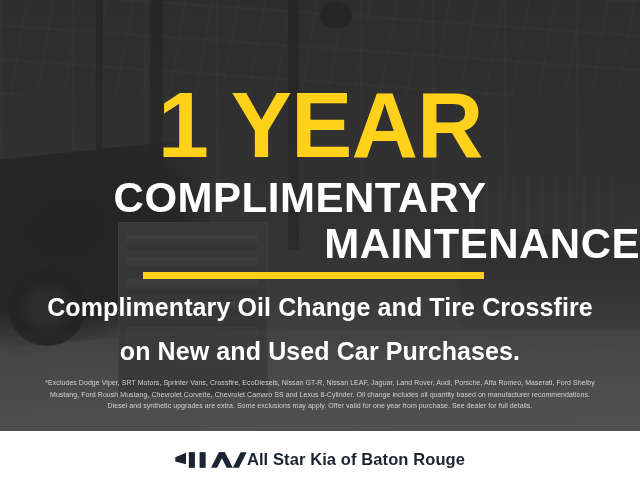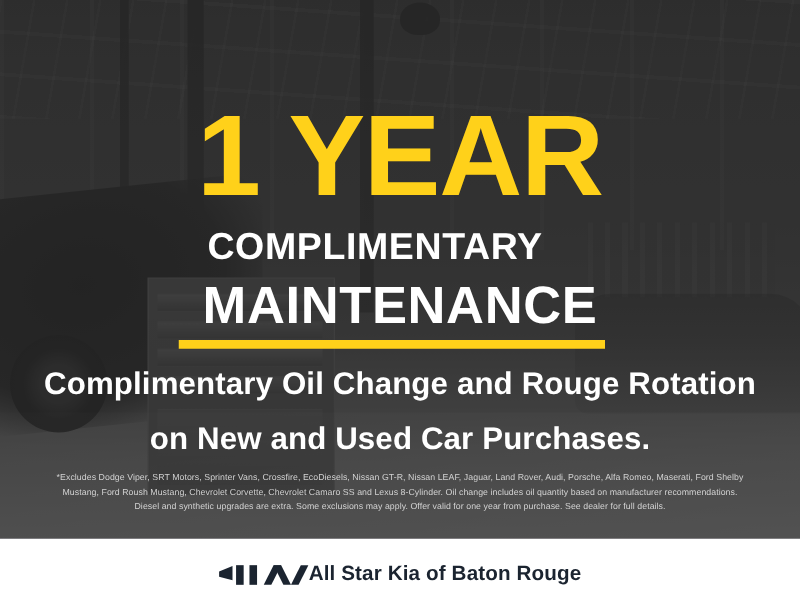--- a/index.html
+++ b/index.html
@@ -196,34 +196,35 @@
     letter-spacing: -1px;
     line-height: 96px;
     white-space: nowrap;
   }
 
   .headline-sub1 {
     position: absolute;
     left: 0; top: 176px;
     width: 600px;
     color: #ffffff;
-    font-size: 30px;
+    font-size: 42px;
     font-weight: bold;
     letter-spacing: 0.5px;
     line-height: 44px;
   }
   .headline-sub2 {
     position: absolute;
     left: 0; top: 222px;
     width: 640px;
     color: #ffffff;
     font-size: 42px;
     font-weight: bold;
     letter-spacing: 0.5px;
     line-height: 44px;
+    text-align: right;
   }
 
   .divider {
     position: absolute;
     left: 143px; top: 272px;
     width: 341px; height: 7px;
     background: #FFD11A;
   }
 
   .offer-line {
@@ -305,21 +306,21 @@
 
   <div class="content">
     <div class="headline-year">1 YEAR</div>
 
     <div class="headline-sub1">COMPLIMENTARY</div>
 
     <div class="headline-sub2">MAINTENANCE</div>
 
     <div class="divider"></div>
 
-    <div class="offer-line l1">Complimentary Oil Change and Rouge Rotation</div>
+    <div class="offer-line l1">Complimentary Oil Change and Tire Crossfire</div>
 
     <div class="offer-line l2">on New and Used Car Purchases.</div>
 
     <div class="fineprint f1">*Excludes Dodge Viper, SRT Motors, Sprinter Vans, Crossfire, EcoDiesels, Nissan GT-R, Nissan LEAF, Jaguar, Land Rover, Audi, Porsche, Alfa Romeo, Maserati, Ford Shelby</div>
 
     <div class="fineprint f2">Mustang, Ford Roush Mustang, Chevrolet Corvette, Chevrolet Camaro SS and Lexus 8-Cylinder. Oil change includes oil quantity based on manufacturer recommendations.</div>
 
     <div class="fineprint f3">Diesel and synthetic upgrades are extra. Some exclusions may apply. Offer valid for one year from purchase. See dealer for full details.</div>
   </div>
 

